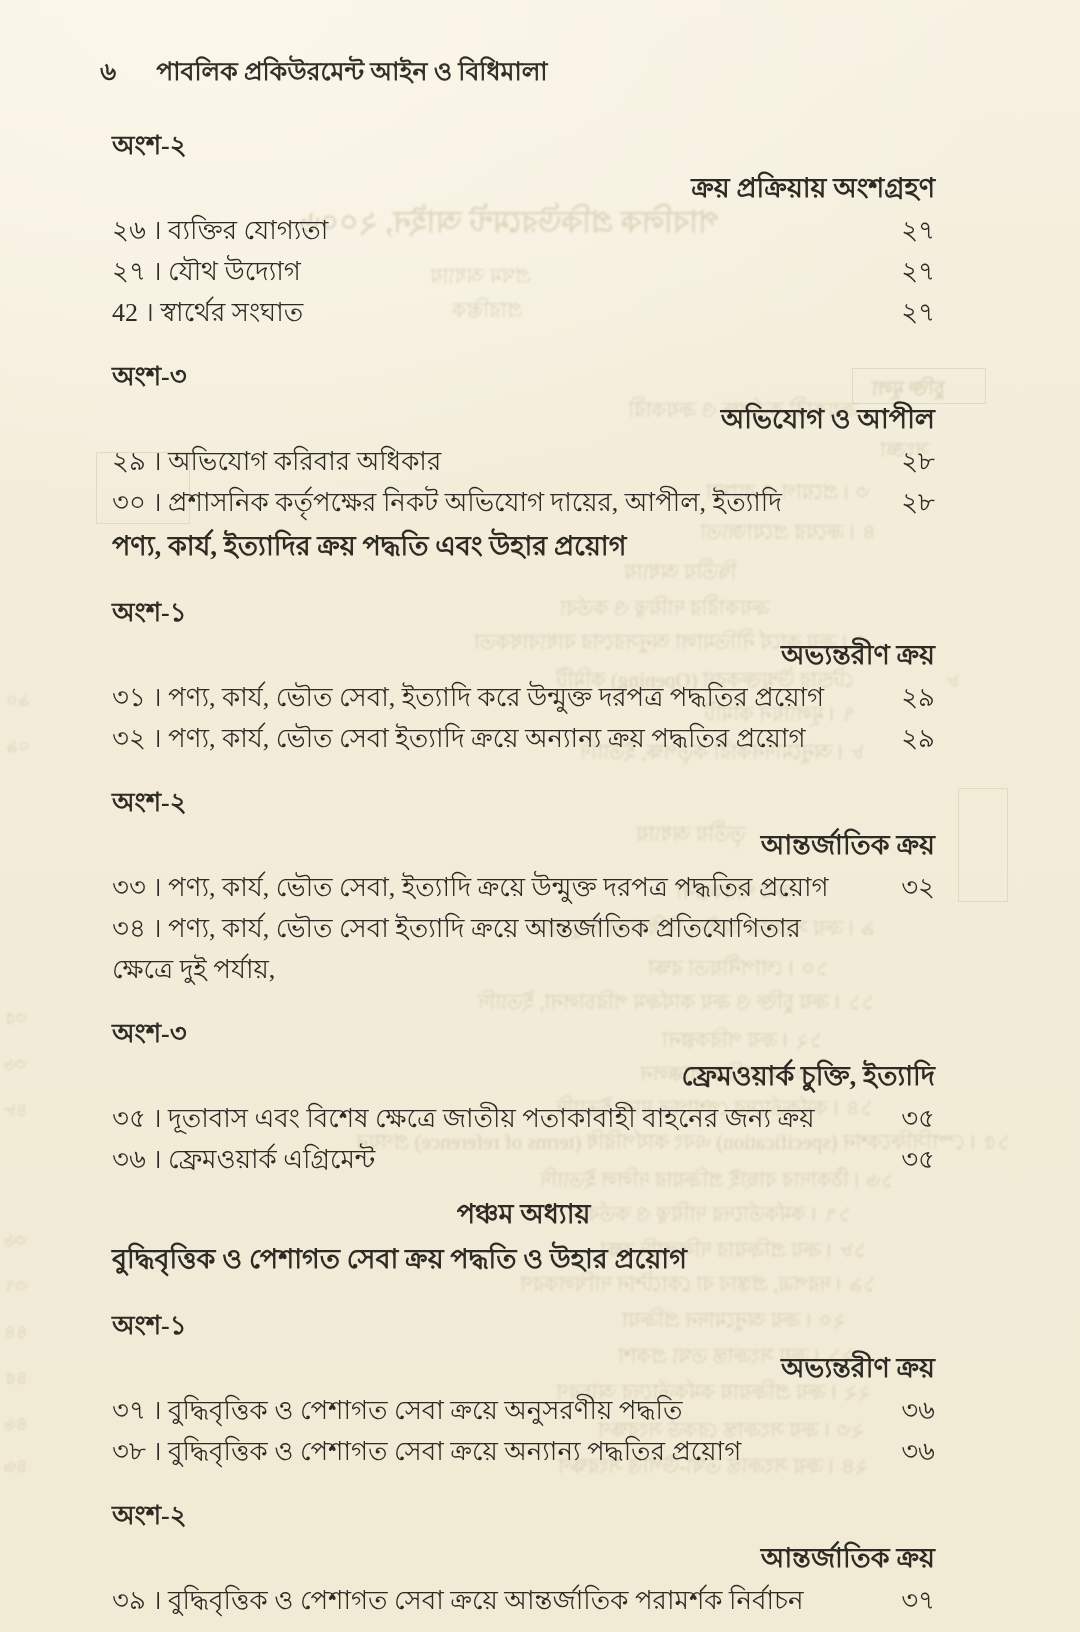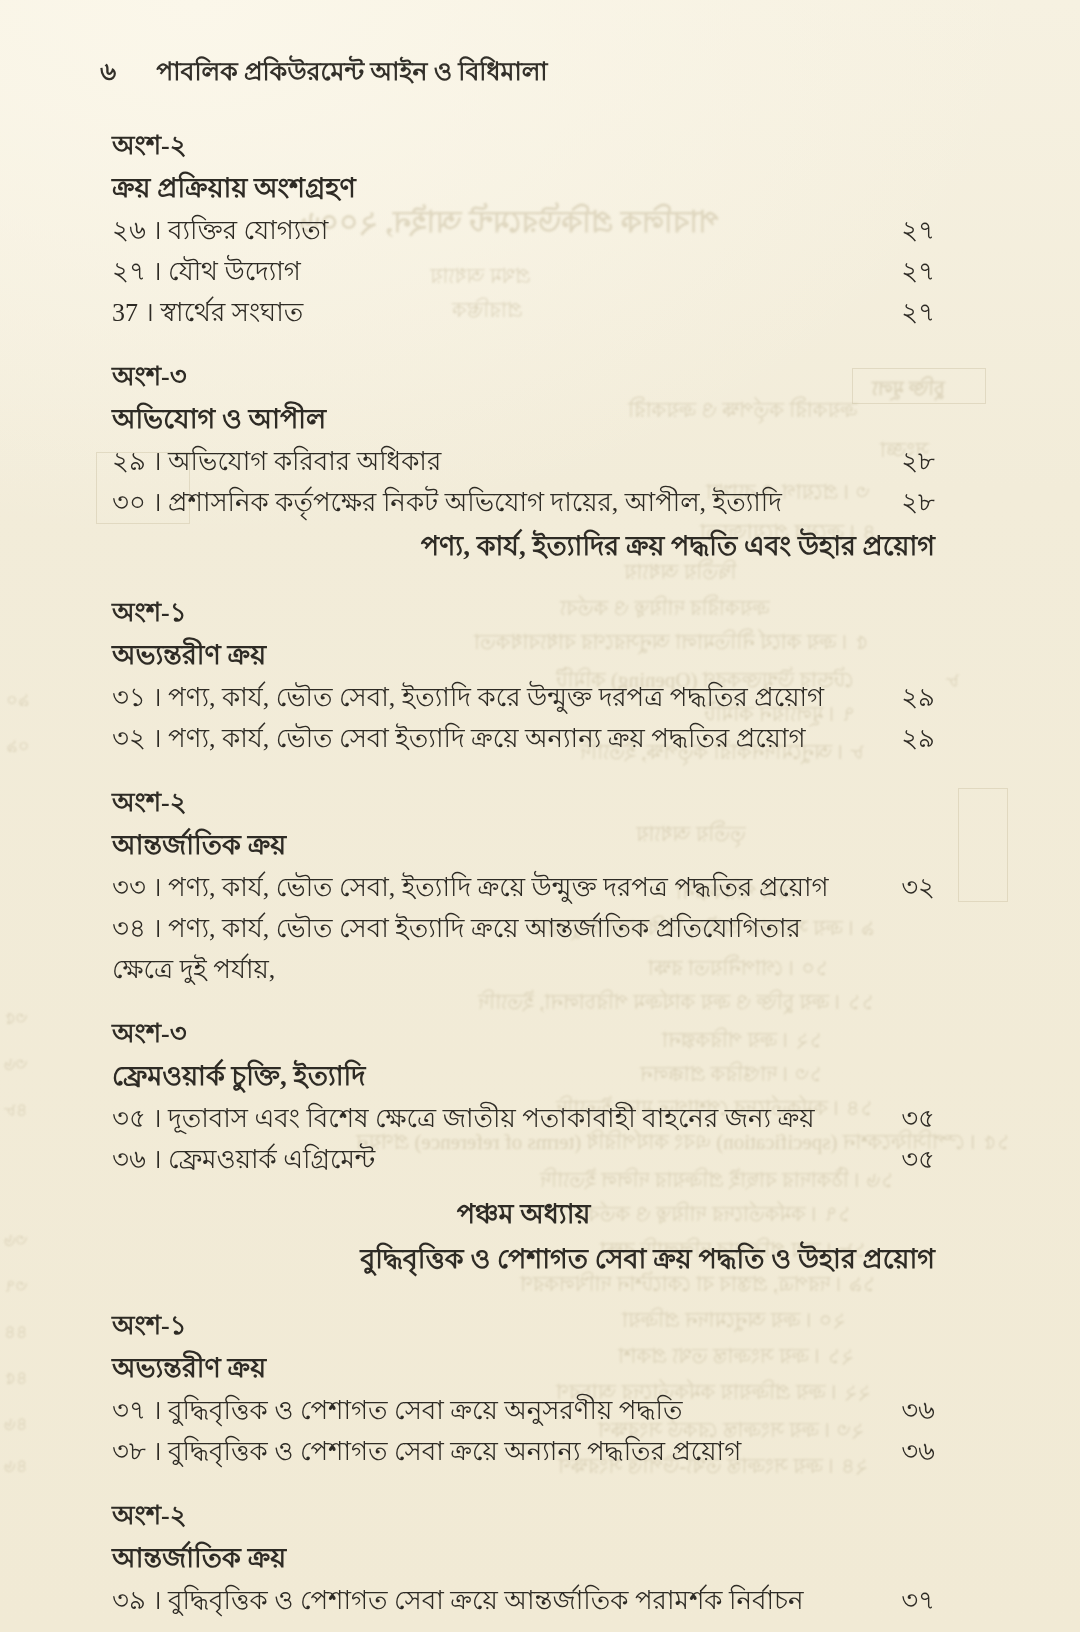--- a/index.html
+++ b/index.html
@@ -23,23 +23,23 @@
   .ghost.b{font-weight:bold;opacity:.5;}
   .gbox{position:absolute;border:1.5px solid rgba(193,183,151,.45);opacity:.8;}
   
   .header{
     position:absolute;top:52px;left:100px;right:146px;
     display:flex;align-items:baseline;gap:40px;
     font-size:25px;font-weight:bold;color:#33302a;
   }
   .content{position:absolute;top:102px;left:112px;right:145px;}
   .part-heading{text-align:left;font-weight:bold;font-size:26px;line-height:40px;margin-top:24px;}
-  .part-title{text-align:left;font-weight:bold;font-size:27px;line-height:44px;}
+  .part-title{text-align:right;font-weight:bold;font-size:27px;line-height:44px;}
   .chapter-heading{text-align:center;font-weight:bold;font-size:27px;line-height:44px;margin-top:12px;}
-  .chapter-title{text-align:right;font-weight:bold;font-size:27px;line-height:46px;}
+  .chapter-title{text-align:left;font-weight:bold;font-size:27px;line-height:46px;}
   .toc-row{display:flex;align-items:baseline;font-size:26px;line-height:41px;}
   .toc-row .t{flex:1;padding-right:14px;}
   .toc-row .p{min-width:58px;text-align:right;}
 </style>
 </head>
 <body>
 
 <div class="scan-page">
 
   <div class="ghost-layer">
@@ -102,21 +102,21 @@
       <div class="part-title">ক্রয় প্রক্রিয়ায় অংশগ্রহণ</div>
       <div class="toc-row">
         <div class="t">২৬ । ব্যক্তির যোগ্যতা</div>
         <div class="p">২৭</div>
       </div>
       <div class="toc-row">
         <div class="t">২৭ । যৌথ উদ্যোগ</div>
         <div class="p">২৭</div>
       </div>
       <div class="toc-row">
-        <div class="t">37 । স্বার্থের সংঘাত</div>
+        <div class="t">42 । স্বার্থের সংঘাত</div>
         <div class="p">২৭</div>
       </div>
       <div class="part-heading">অংশ-৩</div>
       <div class="part-title">অভিযোগ ও আপীল</div>
       <div class="toc-row">
         <div class="t">২৯ । অভিযোগ করিবার অধিকার</div>
         <div class="p">২৮</div>
       </div>
       <div class="toc-row">
         <div class="t">৩০ । প্রশাসনিক কর্তৃপক্ষের নিকট অভিযোগ দায়ের, আপীল, ইত্যাদি</div>

